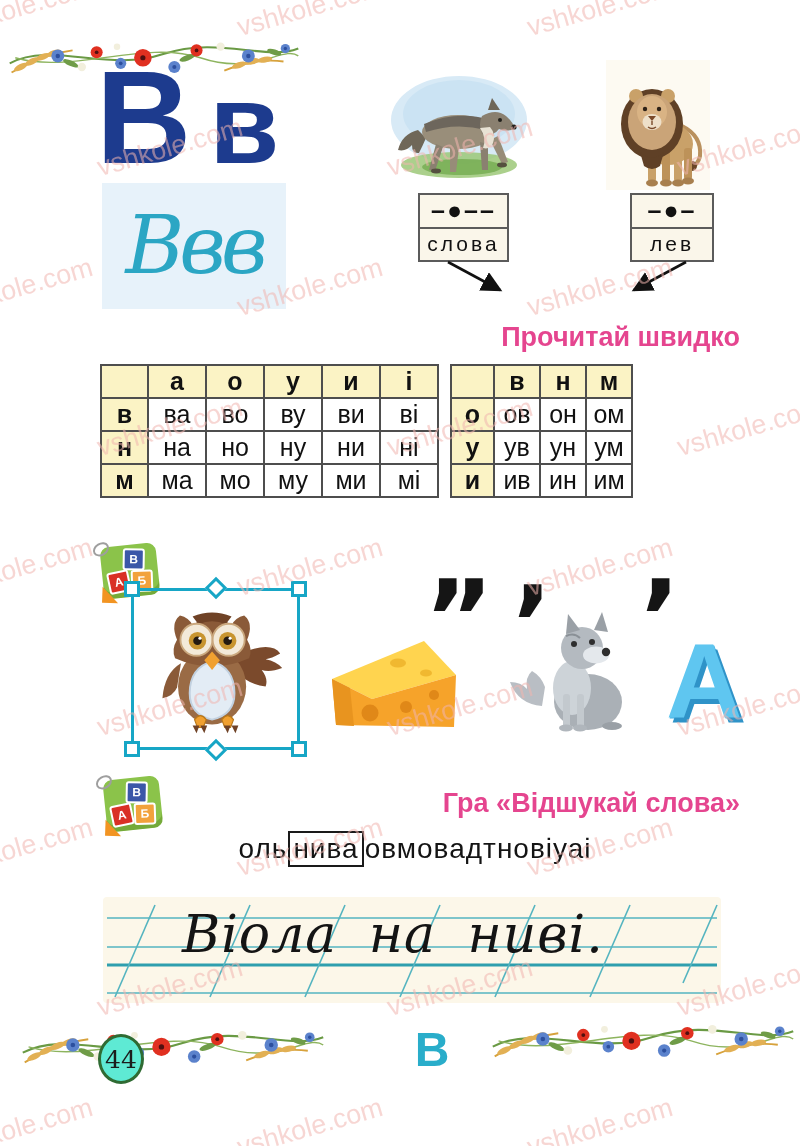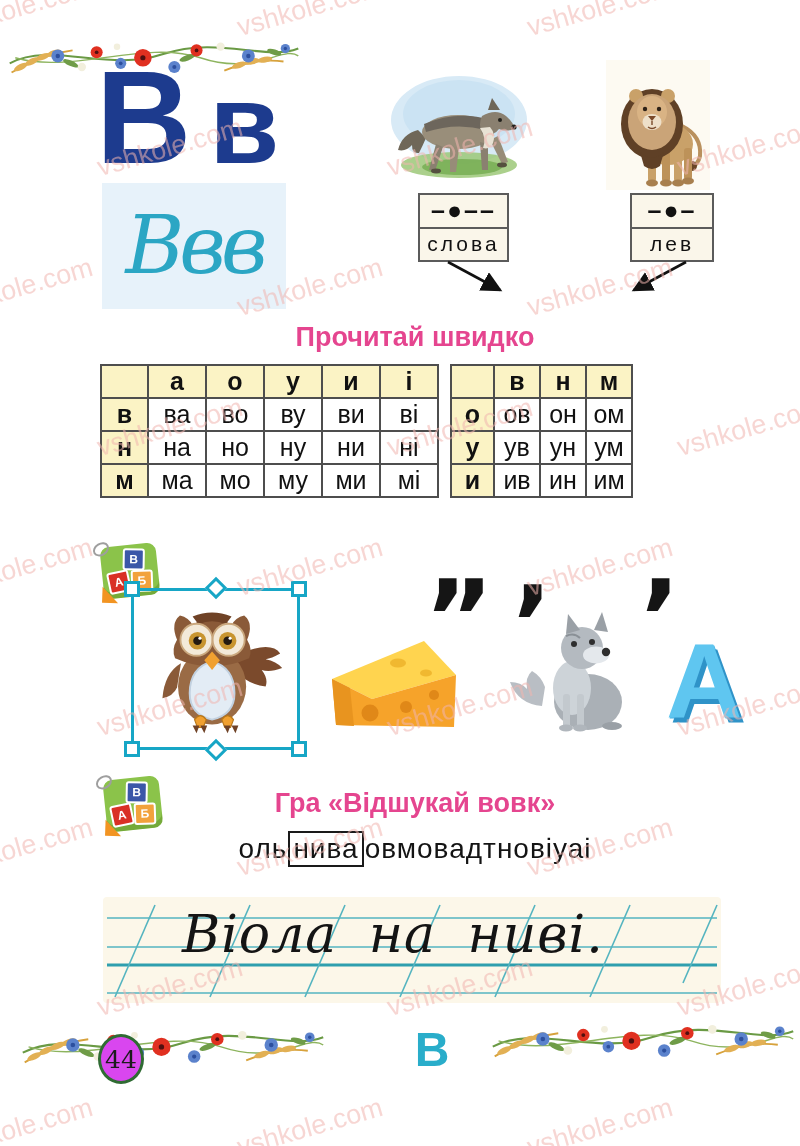--- a/index.html
+++ b/index.html
@@ -18,21 +18,21 @@
   .cursivebox span{font-family:"DejaVu Serif",serif;font-style:italic;font-size:80px;color:#2ba6c4;letter-spacing:-5px;line-height:1;}
 
   
   .illus{background:transparent;}
   .schemecard{background:#faf6ea;border:2px solid #5b5b5b;display:flex;flex-direction:column;}
   .schemecard .srow{flex:1;display:flex;align-items:center;justify-content:center;border-bottom:2px solid #5b5b5b;font-weight:bold;font-size:25px;letter-spacing:2px;color:#111;}
   .schemecard .wrow{flex:1;display:flex;align-items:center;justify-content:center;font-size:21px;letter-spacing:3px;color:#111;}
   .category{left:468px;top:279px;width:200px;text-align:center;font-size:27px;color:#111;}
 
   
-  .pinkhead{width:650px;left:90px;text-align:center;font-size:27px;font-weight:bold;color:#e5458f;}
+  .pinkhead{width:650px;left:90px;text-align:right;font-size:27px;font-weight:bold;color:#e5458f;}
 
   
   table.syl{border-collapse:collapse;}
   table.syl td{border:2px solid #4e4e4e;text-align:center;vertical-align:middle;font-size:25px;color:#111;background:#ffffff;padding:0;}
   table.syl td.y{background:#fbf3c5;}
   table.syl td.h{font-weight:bold;}
   .t1 td{width:56px;height:31px;}
   .t1 td.rh{width:45px;}
   .t2 td{width:44px;height:31px;}
   .t2 td.rh{width:41px;}
@@ -62,21 +62,21 @@
 
   
   .gamestr{left:90px;top:831px;width:650px;text-align:center;font-size:28px;color:#141414;letter-spacing:1px;}
   .gamestr .boxed{display:inline-block;border:2px solid #1a1a1a;padding:0 3px;margin:0 1px;line-height:1.15;}
 
   
   .wpanel{left:103px;top:897px;width:618px;height:106px;background:#fcf7e9;border-radius:4px;}
   .handwrite{left:182px;top:906px;font-family:"DejaVu Serif",serif;font-style:italic;font-size:52px;color:#141414;letter-spacing:1px;word-spacing:14px;line-height:1.1;}
 
   
-  .badge{left:98px;top:1034px;width:40px;height:44px;border:3px solid #2f6b33;border-radius:50%;background:#d946ef;display:flex;align-items:center;justify-content:center;z-index:2;}
+  .badge{left:98px;top:1034px;width:40px;height:44px;border:3px solid #2f6b33;border-radius:50%;background:#5eead4;display:flex;align-items:center;justify-content:center;z-index:2;}
   .badge span{font-family:"DejaVu Serif",serif;font-size:25px;color:#1c1c1c;}
   .footletter{left:400px;top:1026px;width:64px;text-align:center;font-size:48px;font-weight:bold;color:#29adca;line-height:1;}
 </style>
 </head>
 <body>
 
 <div class="page">
 
   <svg width="0" height="0" style="position:absolute">
     <defs>
@@ -364,21 +364,21 @@
 
     <div class="abs abcicon" style="left:101px;top:776px">
       <div class="pad"></div>
       <div class="fold"></div>
       <div class="clip"></div>
       <div class="block bV">В</div>
       <div class="block bA">А</div>
       <div class="block bB2">Б</div>
     </div>
 
-    <div class="abs pinkhead" style="top:788px">Гра «Відшукай вовк»</div>
+    <div class="abs pinkhead" style="top:788px">Гра «Відшукай слова»</div>
     <div class="abs gamestr">
       <span>оль</span><span class="boxed">нива</span><span>овмовадтновіуаі</span>
     </div>
 
     <div class="abs wpanel">
       <svg width="618" height="106" viewBox="0 0 618 106">
         <g stroke="#54b4c0" stroke-width="1.6">
           <line x1="4" y1="21" x2="614" y2="21"></line>
           <line x1="4" y1="50" x2="614" y2="50"></line>
           <line x1="4" y1="96" x2="614" y2="96"></line>

